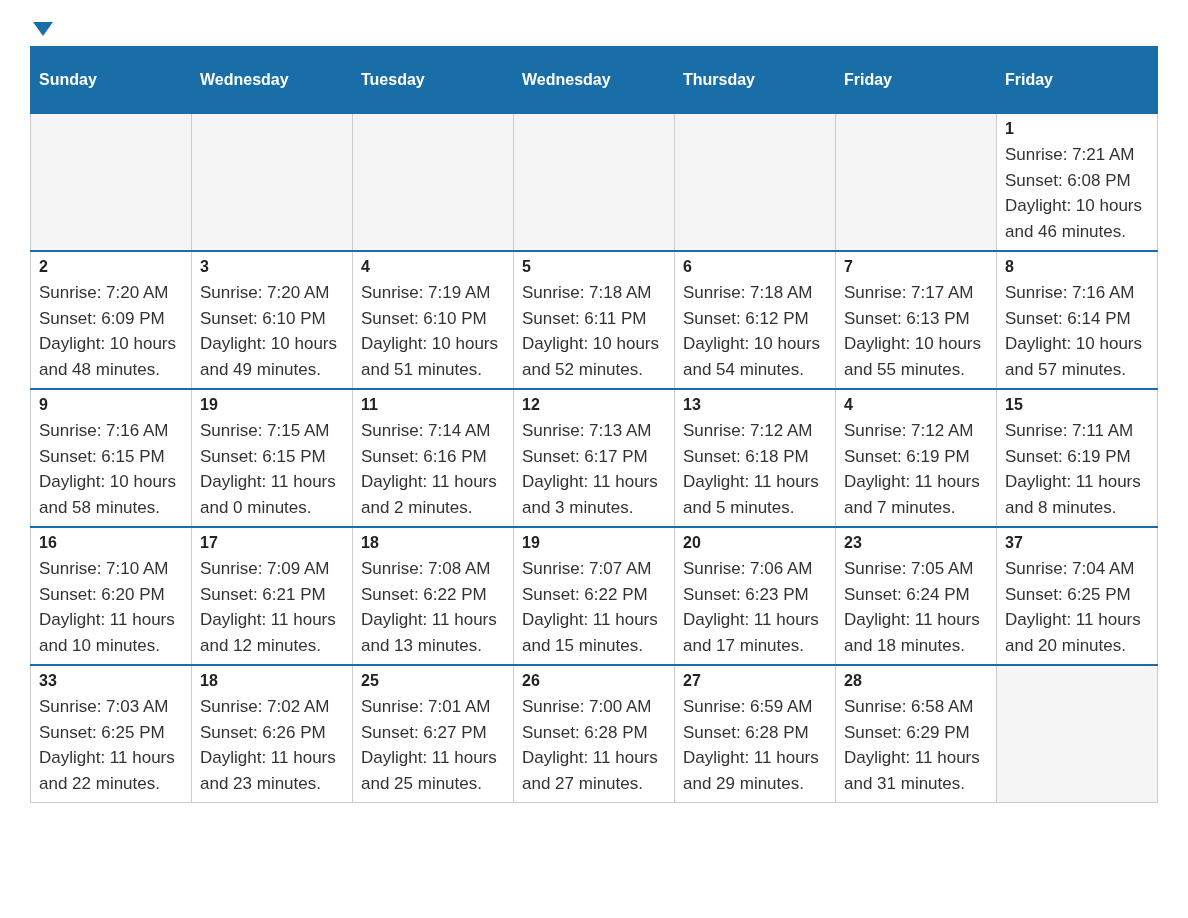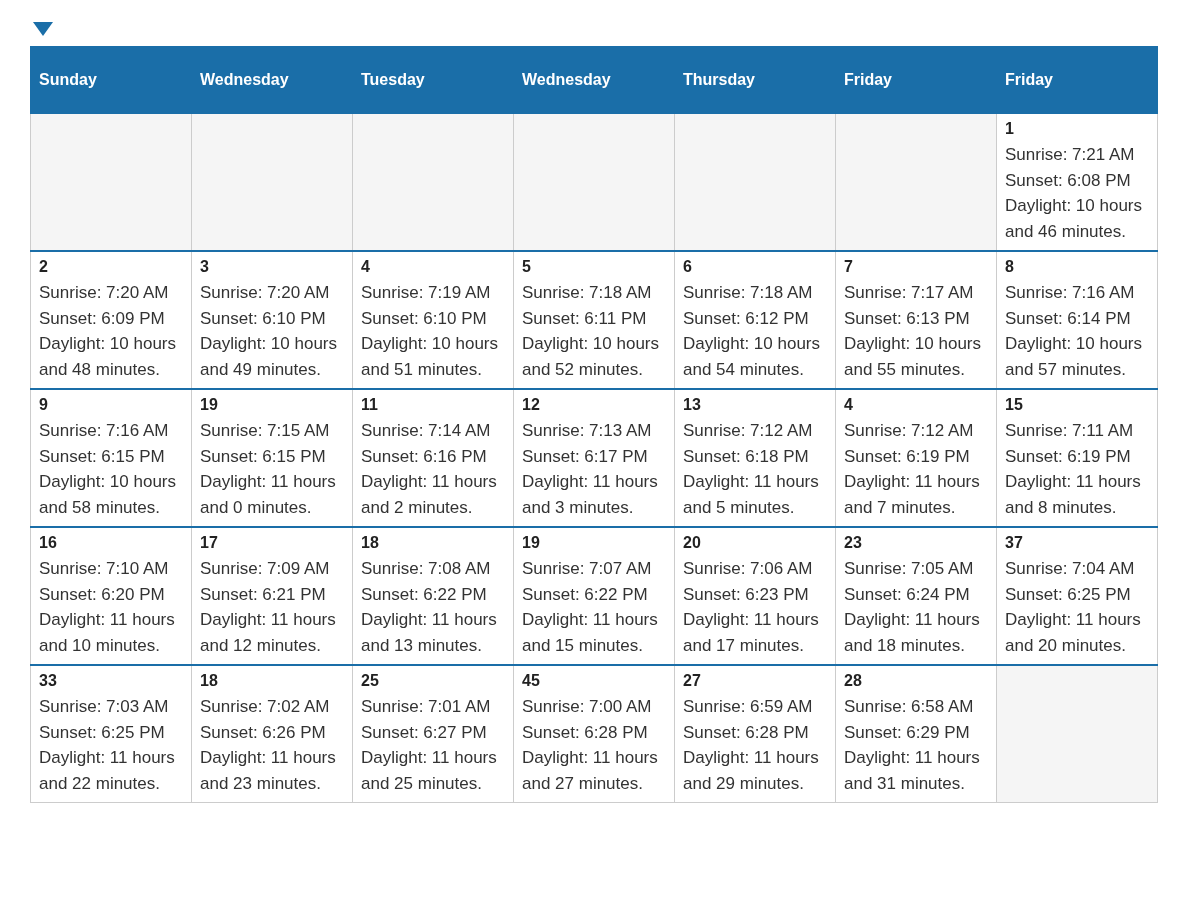--- a/index.html
+++ b/index.html
@@ -238,21 +238,21 @@
         </td>
         <td>
           <span class="day-number">18</span>
           <div class="day-info">Sunrise: 7:02 AM<br>Sunset: 6:26 PM<br>Daylight: 11 hours and 23 minutes.</div>
         </td>
         <td>
           <span class="day-number">25</span>
           <div class="day-info">Sunrise: 7:01 AM<br>Sunset: 6:27 PM<br>Daylight: 11 hours and 25 minutes.</div>
         </td>
         <td>
-          <span class="day-number">45</span>
+          <span class="day-number">26</span>
           <div class="day-info">Sunrise: 7:00 AM<br>Sunset: 6:28 PM<br>Daylight: 11 hours and 27 minutes.</div>
         </td>
         <td>
           <span class="day-number">27</span>
           <div class="day-info">Sunrise: 6:59 AM<br>Sunset: 6:28 PM<br>Daylight: 11 hours and 29 minutes.</div>
         </td>
         <td>
           <span class="day-number">28</span>
           <div class="day-info">Sunrise: 6:58 AM<br>Sunset: 6:29 PM<br>Daylight: 11 hours and 31 minutes.</div>
         </td>

